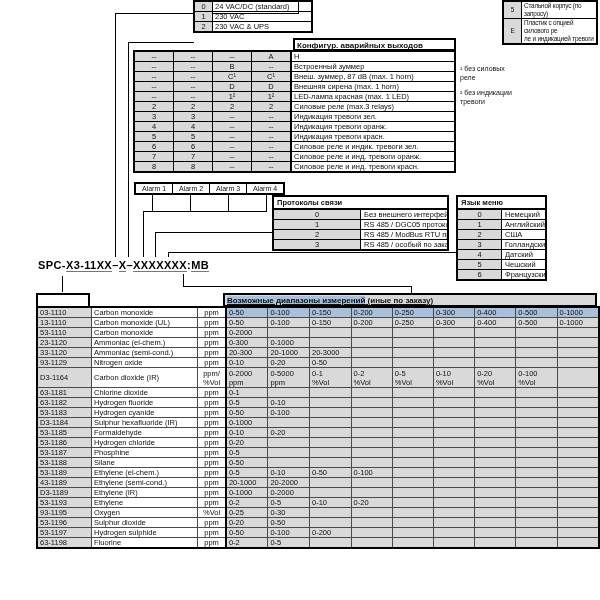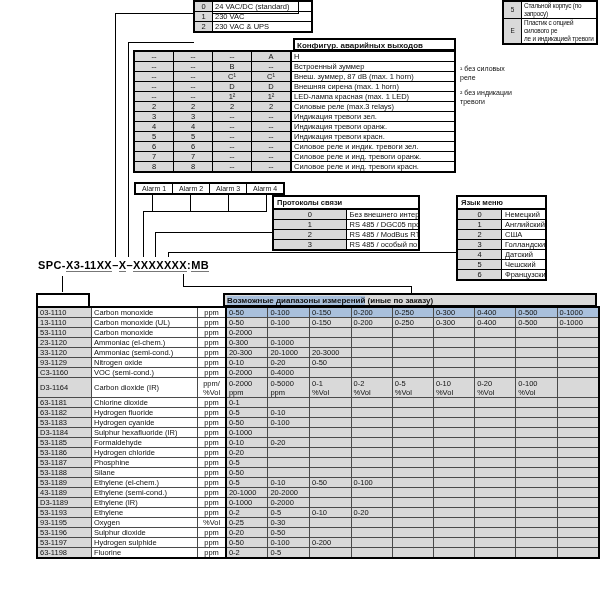--- a/index.html
+++ b/index.html
@@ -209,21 +209,21 @@
             <td>Alarm 4</td>
           </tr>
         </tbody>
       </table>
   </div>
   <div class="footnote" style="left:460px;top:64px;">¹ без силовых
 реле</div>
   <div class="footnote" style="left:460px;top:88px;">² без индикации
 тревоги</div>
 
-  <div class="abs" style="left:272px;top:195px;width:148px;">
+  <div class="abs" style="left:272px;top:195px;width:177px;">
     <table class="mini-table">
       <tbody id="proto-body">
         <tr>
             <td class="hdr-cell" colspan="2">Протоколы связи</td>
           </tr>
       <tr>
             <td class="code">0</td>
             <td>Без внешнего интерфейса</td>
           </tr>
           <tr>
@@ -276,21 +276,21 @@
             <td class="code">6</td>
             <td>Французский</td>
           </tr>
         </tbody>
     </table>
   </div>
 
   <div class="order-code" id="order-code" style="left:38px;top:259px;"><span>SPC-</span><span class="u">X3-11XX</span><span>–</span><span class="u">X</span><span>–</span><span class="u">XXXXXXX</span><span>:</span><span class="u">MB</span></div>
 
   <div class="type-head" style="left:36px;top:293px;width:54px;height:14px;">Type</div>
-  <div class="ranges-head" style="left:223px;top:293px;width:374px;height:14px;">
+  <div class="ranges-head" style="left:223px;top:293px;width:374px;height:14px;text-decoration:underline;">
     <span class="hl">Возможные диапазоны измерений</span><span> (иные по заказу)</span>
   </div>
 
   <div class="abs" style="left:36px;top:306px;">
     <table class="ranges-table">
       <colgroup>
         <col style="width:52px">
           <col style="width:104px">
           <col style="width:26px">
         <col span="9" style="width:42px">
@@ -366,34 +366,20 @@
             <td class="rng"></td>
             <td class="rng"></td>
           </tr>
           <tr>
             <td class="gcode">93-1129</td>
             <td class="gname">Nitrogen oxide</td>
             <td class="gunit">ppm</td>
             <td class="rng">0-10</td>
             <td class="rng">0-20</td>
             <td class="rng">0-50</td>
-            <td class="rng"></td>
-            <td class="rng"></td>
-            <td class="rng"></td>
-            <td class="rng"></td>
-            <td class="rng"></td>
-            <td class="rng"></td>
-          </tr>
-          <tr>
-            <td class="gcode">C3-1160</td>
-            <td class="gname">VOC (semi-cond.)</td>
-            <td class="gunit">ppm</td>
-            <td class="rng">0-2000</td>
-            <td class="rng">0-4000</td>
-            <td class="rng"></td>
             <td class="rng"></td>
             <td class="rng"></td>
             <td class="rng"></td>
             <td class="rng"></td>
             <td class="rng"></td>
             <td class="rng"></td>
           </tr>
           <tr class="tall">
             <td class="gcode">D3-1164</td>
             <td class="gname">Carbon dioxide (IR)</td>

